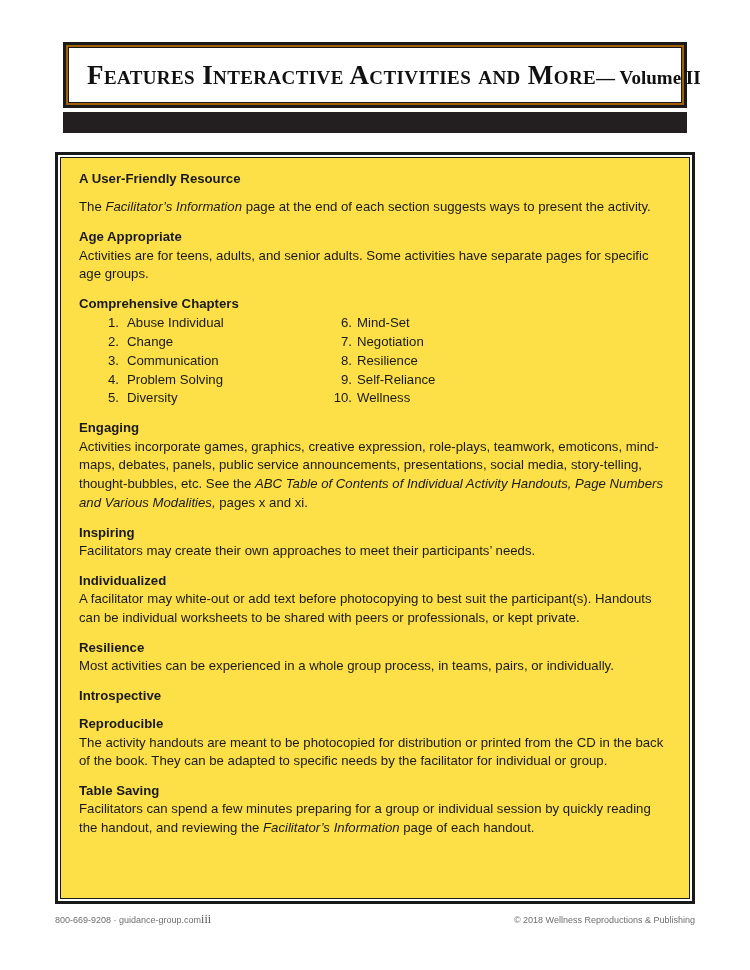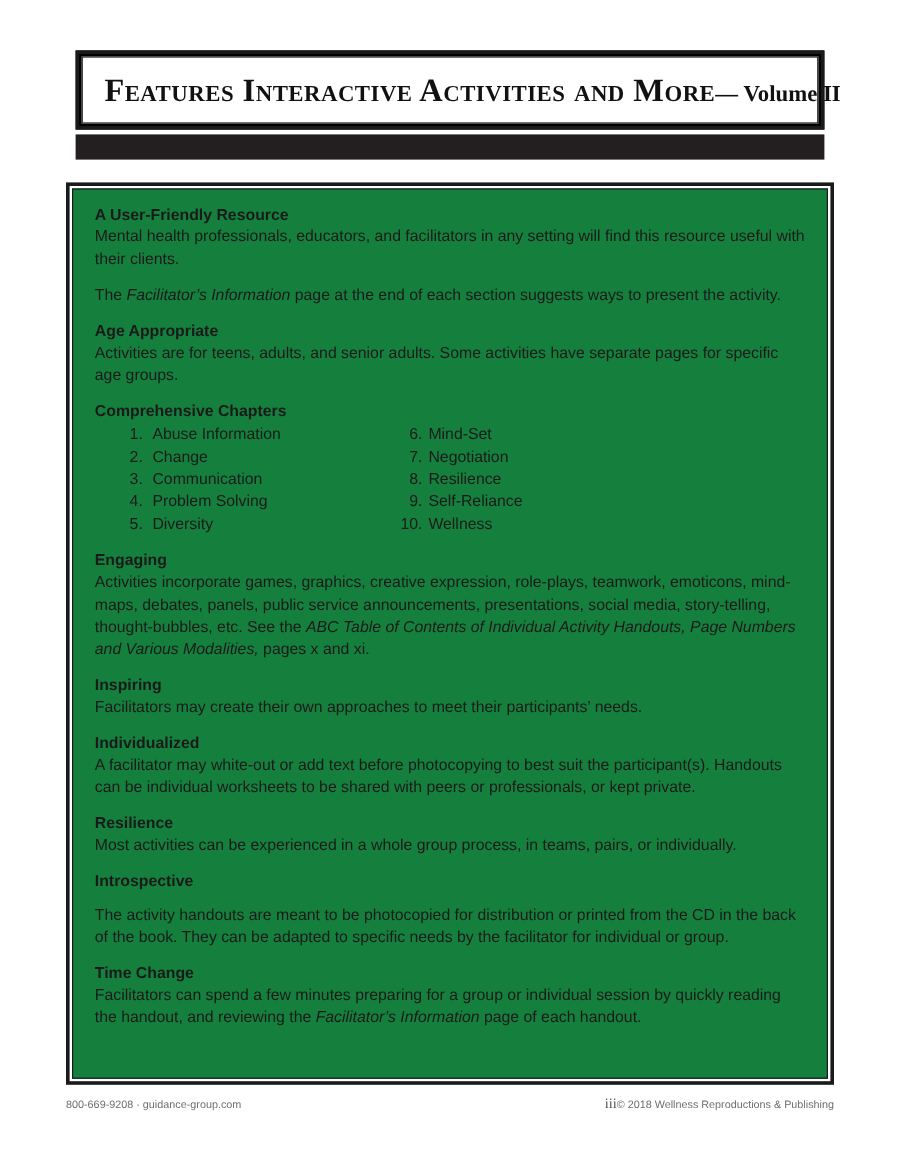--- a/index.html
+++ b/index.html
@@ -27,21 +27,21 @@
   
   .header-wrap {
     position: absolute;
     left: 63px;
     top: 42px;
     width: 624px;
   }
   .header-box {
     border: 3px solid #1a1a1a;
     padding: 2px;
-    background: #000000;
+    background: #a16207;
   }
   .header-box-inner {
     border: 1px solid #1a1a1a;
     background: #ffffff;
     height: 56px;
     display: flex;
     align-items: center;
     padding: 0 18px;
     box-sizing: border-box;
   }
@@ -73,21 +73,21 @@
     top: 152px;
     width: 640px;
   }
   .content-box {
     border: 3px solid #1a1a1a;
     padding: 2px;
     background: #ffffff;
   }
   .content-box-inner {
     border: 1px solid #1a1a1a;
-    background: #15803d;
+    background: #fde047;
     box-sizing: border-box;
     height: 742px;
     padding: 12px 18px 0 18px;
     overflow: hidden;
   }
 
   .section { margin-bottom: 11px; }
   .section:last-child { margin-bottom: 0; }
 
   .sec-head {
@@ -136,21 +136,21 @@
     top: 912px;
     width: 640px;
     display: flex;
     align-items: baseline;
     font-size: 9px;
     color: #6e6e6e;
   }
   .footer-left { flex: 0 0 auto; }
   .footer-center {
     flex: 1 1 auto;
-    text-align: right;
+    text-align: left;
     font-size: 12px;
     color: #555555;
     font-family: "Liberation Serif", "DejaVu Serif", serif;
   }
   .footer-right { flex: 0 0 auto; }
 </style>
 </head>
 <body>
 
 <div class="page">
@@ -165,39 +165,38 @@
     </div>
     <div class="header-bar"></div>
   </div>
 
   <div class="content-wrap">
     <div class="content-box">
       <div class="content-box-inner">
 
         <div class="section">
           <div class="sec-head">A User-Friendly Resource</div>
-          <p class="sec-body"><span>Mental health professionals, educators, and facilitators in any setting will find this resource useful with their clients.</span></p>
         </div>
 
         <div class="section">
           <p class="sec-body"><span>The </span><em>Facilitator’s Information</em><span> page at the end of each section suggests ways to present the activity.</span></p>
         </div>
 
         <div class="section">
           <div class="sec-head">Age Appropriate</div>
           <p class="sec-body"><span>Activities are for teens, adults, and senior adults. Some activities have separate pages for specific age groups.</span></p>
         </div>
 
         <div class="section">
           <div class="sec-head">Comprehensive Chapters</div>
           <div class="chapters">
             <div class="chap-col left">
               <div class="chap-row">
                   <span class="chap-num">1.</span>
-                  <span class="chap-label">Abuse Information</span>
+                  <span class="chap-label">Abuse Individual</span>
                 </div>
               <div class="chap-row">
                   <span class="chap-num">2.</span>
                   <span class="chap-label">Change</span>
                 </div>
               <div class="chap-row">
                   <span class="chap-num">3.</span>
                   <span class="chap-label">Communication</span>
                 </div>
               <div class="chap-row">
@@ -252,25 +251,26 @@
         <div class="section">
           <div class="sec-head">Resilience</div>
           <p class="sec-body"><span>Most activities can be experienced in a whole group process, in teams, pairs, or individually.</span></p>
         </div>
 
         <div class="section">
           <div class="sec-head">Introspective</div>
         </div>
 
         <div class="section">
+          <div class="sec-head">Reproducible</div>
           <p class="sec-body"><span>The activity handouts are meant to be photocopied for distribution or printed from the CD in the back of the book. They can be adapted to specific needs by the facilitator for individual or group.</span></p>
         </div>
 
         <div class="section">
-          <div class="sec-head">Time Change</div>
+          <div class="sec-head">Table Saving</div>
           <p class="sec-body"><span>Facilitators can spend a few minutes preparing for a group or individual session by quickly reading the handout, and reviewing the </span><em>Facilitator’s Information</em><span> page of each handout.</span></p>
         </div>
 
       </div>
     </div>
   </div>
 
   <div class="footer">
     <div class="footer-left">800-669-9208 · guidance-group.com</div>
     <div class="footer-center">iii</div>

